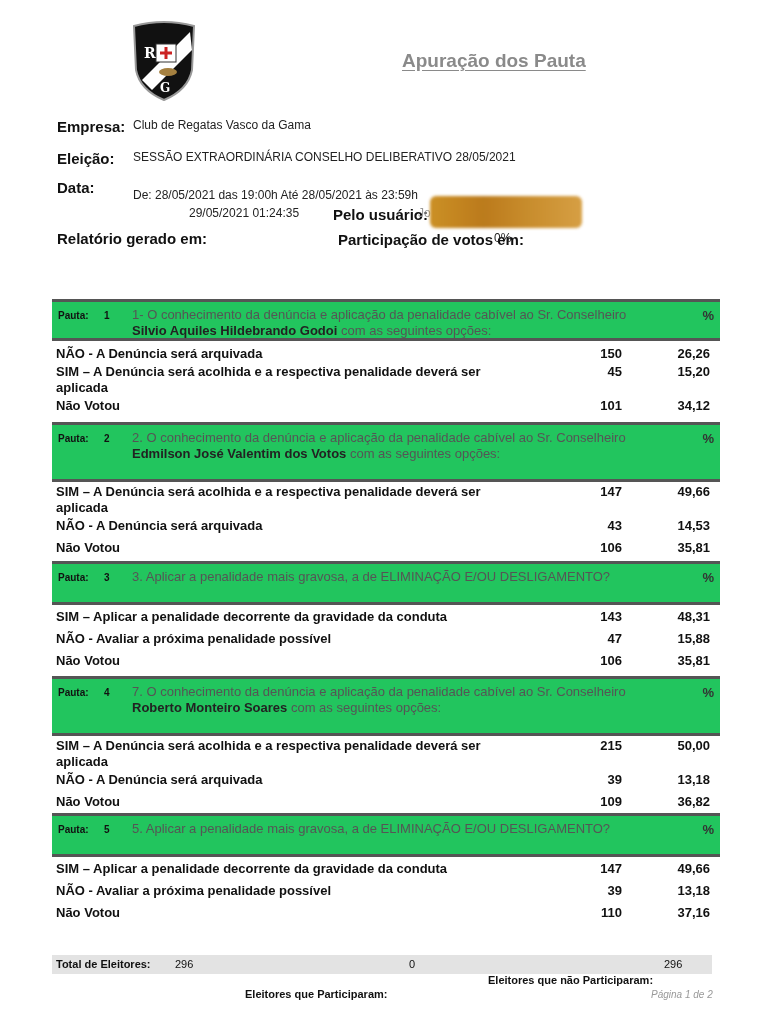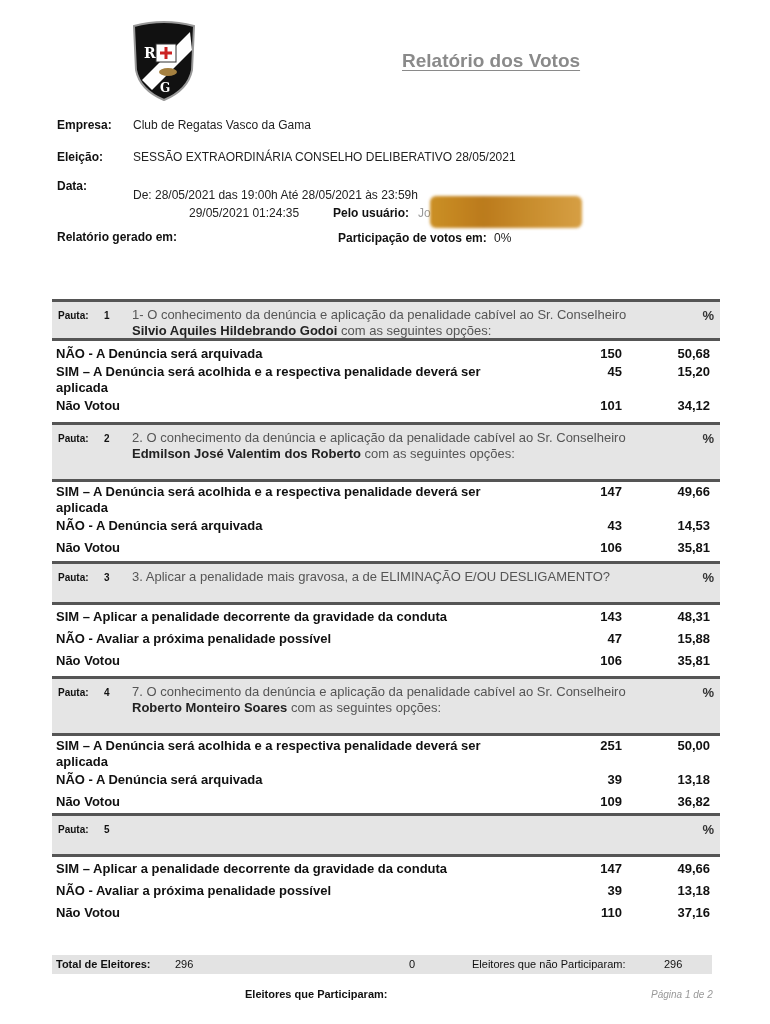--- a/index.html
+++ b/index.html
@@ -1,24 +1,24 @@
 <!DOCTYPE html>
 <html><head>
 <meta charset="utf-8">
 <style>
   html, body { margin:0; padding:0; background:#ffffff; }
   body { width:770px; height:1024px; position:relative; overflow:hidden; font-family:"Liberation Sans", sans-serif; color:#111; }
   .logo { position:absolute; left:130px; top:20px; width:68px; height:82px; }
   .title { position:absolute; left:402px; top:50px; font-size:19px; font-weight:bold; color:#8a8a8a; text-decoration:underline; text-underline-offset:3px; }
-  .meta-label { position:absolute; font-size:12px; font-weight:bold; color:#111; }
+  .meta-label { position:absolute; font-size:15px; font-weight:bold; color:#111; }
   .meta-value { position:absolute; font-size:12px; color:#222; }
   .redaction { position:absolute; left:430px; top:196px; width:152px; height:32px; background:linear-gradient(90deg, #c98a1a 0%, #b87410 35%, #c88a25 70%, #d49a3a 100%); border-radius:6px; filter:blur(1.5px); opacity:0.95; }
 
   .pauta { position:absolute; left:52px; width:668px; }
-  .pauta-head { background:#e5e5e5; border-top:3px solid #555; border-bottom:3px solid #555; position:relative; box-sizing:border-box; }
+  .pauta-head { background:#22c55e; border-top:3px solid #555; border-bottom:3px solid #555; position:relative; box-sizing:border-box; }
   .pauta-label { position:absolute; left:6px; top:8px; font-size:10px; font-weight:bold; }
   .pauta-num { position:absolute; left:52px; top:8px; font-size:10px; font-weight:bold; }
   .pauta-text { position:absolute; left:80px; top:5px; width:530px; font-size:13px; color:#555; line-height:16px; }
   .pauta-text b { color:#222; }
   .pauta-pct { position:absolute; right:6px; top:6px; font-size:13px; font-weight:bold; color:#333; }
   .opt { position:relative; font-size:13px; font-weight:bold; color:#111; }
   .opt-label { position:absolute; left:4px; width:440px; line-height:16px; }
   .opt-votes { position:absolute; right:98px; text-align:right; }
   .opt-pct { position:absolute; right:10px; text-align:right; }
 
@@ -34,21 +34,21 @@
     <path d="M4 6 Q34 -2 64 6 L62 50 Q58 70 34 80 Q10 70 6 50 Z" fill="#111" stroke="#999" stroke-width="2"></path>
     <path d="M12 60 L60 12 L62 30 L22 70 Z" fill="#fff"></path>
     <rect x="26" y="24" width="20" height="18" fill="#fff" stroke="#333" stroke-width="1"></rect>
     <path d="M36 27 v12 M30 33 h12" stroke="#c22" stroke-width="3"></path>
     <text x="14" y="38" font-size="14" fill="#fff" font-family="DejaVu Serif, serif" font-weight="bold">R</text>
     <text x="30" y="72" font-size="12" fill="#fff" font-family="DejaVu Serif, serif" font-weight="bold">G</text>
     <ellipse cx="38" cy="52" rx="9" ry="4" fill="#a58040"></ellipse>
   </svg>
 </div>
 
-<div class="title">Relatório dos Votos</div>
+<div class="title">Apuração dos Pauta</div>
 
 <span class="meta-label" style="left:57px;top:118px;">Empresa:</span>
 <span class="meta-value" style="left:133px;top:118px;">Club de Regatas Vasco da Gama</span>
 
 <span class="meta-label" style="left:57px;top:150px;">Eleição:</span>
 <span class="meta-value" style="left:133px;top:150px;">SESSÃO EXTRAORDINÁRIA CONSELHO DELIBERATIVO 28/05/2021</span>
 
 <span class="meta-label" style="left:57px;top:179px;">Data:</span>
 <span class="meta-value" style="left:133px;top:188px;">De: 28/05/2021 das 19:00h Até 28/05/2021 às 23:59h</span>
 
@@ -65,39 +65,39 @@
 <div class="pauta" style="top:299px;">
   <div class="pauta-head" style="height:42px;">
     <span class="pauta-label">Pauta:</span>
     <span class="pauta-num">1</span>
     <div class="pauta-text"><span>1- O conhecimento da denúncia e aplicação da penalidade cabível ao Sr. Conselheiro </span><b>Silvio Aquiles Hildebrando Godoi</b><span> com as seguintes opções:</span></div>
     <span class="pauta-pct">%</span>
   </div>
   <div class="opt" style="height:18px;margin-top:5px;">
     <span class="opt-label">NÃO - A Denúncia será arquivada</span>
     <span class="opt-votes">150</span>
-    <span class="opt-pct">50,68</span>
+    <span class="opt-pct">26,26</span>
   </div>
   <div class="opt" style="height:34px;">
     <span class="opt-label">SIM – A Denúncia será acolhida e a respectiva penalidade deverá ser aplicada</span>
     <span class="opt-votes">45</span>
     <span class="opt-pct">15,20</span>
   </div>
   <div class="opt" style="height:18px;">
     <span class="opt-label">Não Votou</span>
     <span class="opt-votes">101</span>
     <span class="opt-pct">34,12</span>
   </div>
 </div>
 
 <div class="pauta" style="top:422px;">
   <div class="pauta-head" style="height:60px;">
     <span class="pauta-label">Pauta:</span>
     <span class="pauta-num">2</span>
-    <div class="pauta-text"><span>2. O conhecimento da denúncia e aplicação da penalidade cabível ao Sr. Conselheiro </span><b>Edmilson José Valentim dos Roberto</b><span> com as seguintes opções:</span></div>
+    <div class="pauta-text"><span>2. O conhecimento da denúncia e aplicação da penalidade cabível ao Sr. Conselheiro </span><b>Edmilson José Valentim dos Votos</b><span> com as seguintes opções:</span></div>
     <span class="pauta-pct">%</span>
   </div>
   <div class="opt" style="height:34px;margin-top:2px;">
     <span class="opt-label">SIM – A Denúncia será acolhida e a respectiva penalidade deverá ser aplicada</span>
     <span class="opt-votes">147</span>
     <span class="opt-pct">49,66</span>
   </div>
   <div class="opt" style="height:22px;">
     <span class="opt-label">NÃO - A Denúncia será arquivada</span>
     <span class="opt-votes">43</span>
@@ -136,39 +136,40 @@
 
 <div class="pauta" style="top:676px;">
   <div class="pauta-head" style="height:60px;">
     <span class="pauta-label">Pauta:</span>
     <span class="pauta-num">4</span>
     <div class="pauta-text"><span>7. O conhecimento da denúncia e aplicação da penalidade cabível ao Sr. Conselheiro </span><b>Roberto Monteiro Soares</b><span> com as seguintes opções:</span></div>
     <span class="pauta-pct">%</span>
   </div>
   <div class="opt" style="height:34px;margin-top:2px;">
     <span class="opt-label">SIM – A Denúncia será acolhida e a respectiva penalidade deverá ser aplicada</span>
-    <span class="opt-votes">251</span>
+    <span class="opt-votes">215</span>
     <span class="opt-pct">50,00</span>
   </div>
   <div class="opt" style="height:22px;">
     <span class="opt-label">NÃO - A Denúncia será arquivada</span>
     <span class="opt-votes">39</span>
     <span class="opt-pct">13,18</span>
   </div>
   <div class="opt" style="height:18px;">
     <span class="opt-label">Não Votou</span>
     <span class="opt-votes">109</span>
     <span class="opt-pct">36,82</span>
   </div>
 </div>
 
 <div class="pauta" style="top:813px;">
   <div class="pauta-head" style="height:44px;">
     <span class="pauta-label">Pauta:</span>
     <span class="pauta-num">5</span>
+    <div class="pauta-text"><span>5. Aplicar a penalidade mais gravosa, a de ELIMINAÇÃO E/OU DESLIGAMENTO?</span></div>
     <span class="pauta-pct">%</span>
   </div>
   <div class="opt" style="height:22px;margin-top:4px;">
     <span class="opt-label">SIM – Aplicar a penalidade decorrente da gravidade da conduta</span>
     <span class="opt-votes">147</span>
     <span class="opt-pct">49,66</span>
   </div>
   <div class="opt" style="height:22px;">
     <span class="opt-label">NÃO - Avaliar a próxima penalidade possível</span>
     <span class="opt-votes">39</span>
@@ -179,17 +180,17 @@
     <span class="opt-votes">110</span>
     <span class="opt-pct">37,16</span>
   </div>
 </div>
 
 <div class="totals">
   <span style="left:4px;font-weight:bold;">Total de Eleitores:</span>
   <span style="left:123px;">296</span>
   <span style="left:193px;font-weight:bold;margin-top:30px;">Eleitores que Participaram:</span>
   <span style="left:357px;">0</span>
-  <span style="left:420px;font-weight:normal;">Eleitores que não Participaram:</span>
+  <span style="left:436px;font-weight:bold;margin-top:16px;">Eleitores que não Participaram:</span>
   <span style="left:612px;">296</span>
 </div>
 
 <div class="page-num">Página 1 de 2</div>
 
 </body></html>

